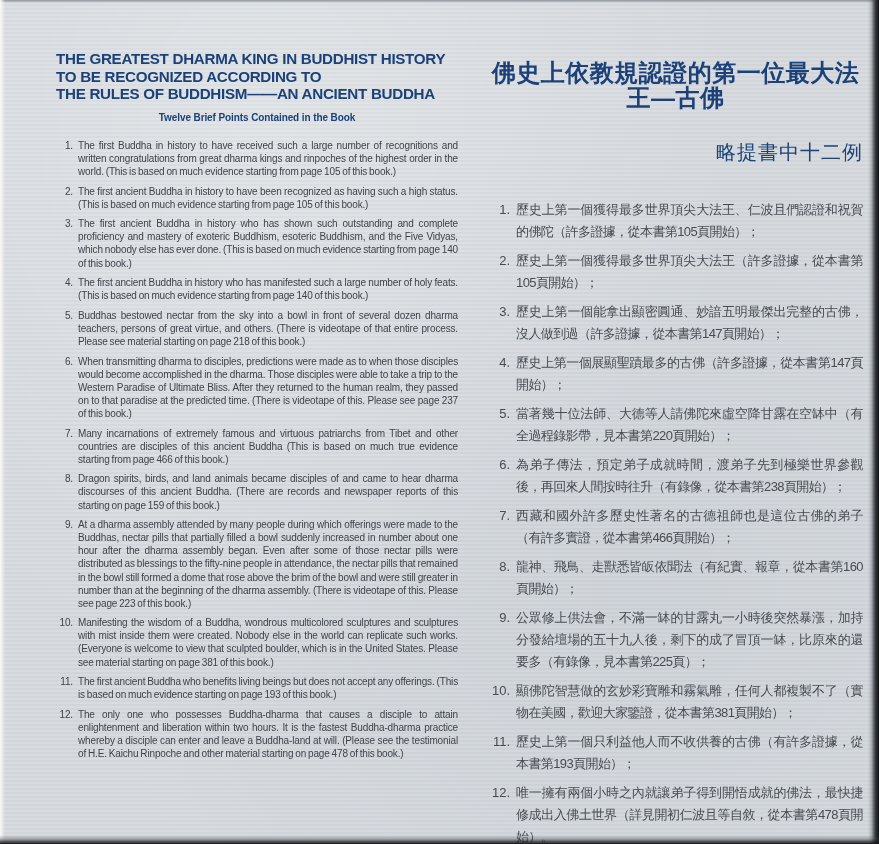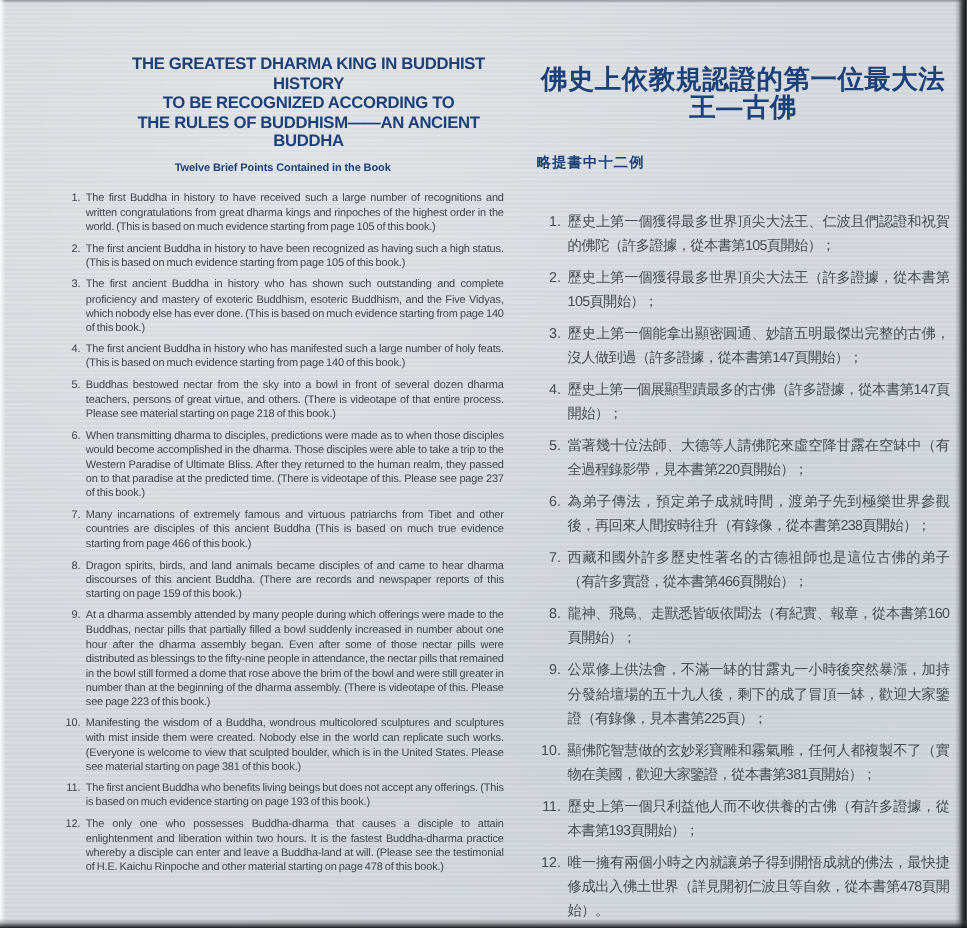--- a/index.html
+++ b/index.html
@@ -30,27 +30,26 @@
                  background:linear-gradient(to right, #fafaf8, rgba(250,250,248,0)); }
 
   
   .col-en {
     position: absolute;
     left: 56px; top: 50px;
     width: 402px;
     color: #3f444b;
   }
   .en-title {
-    text-align: center;
+    text-align: left;
     color: #1b4178;
     font-weight: bold;
     font-size: 15.2px;
     line-height: 17.6px;
     letter-spacing: -0.3px;
-    margin-left: 47px;
   }
   .en-title span { display: block; }
   .en-subtitle {
     margin-top: 9px;
     text-align: center;
     color: #1b4178;
     font-weight: bold;
     font-size: 10px;
     letter-spacing: -0.1px;
   }
@@ -84,24 +83,24 @@
   .zh-title {
     text-align: center;
     color: #1b4178;
     font-weight: bold;
     font-size: 24px;
     line-height: 25px;
     letter-spacing: 0.5px;
   }
   .zh-subtitle {
     margin-top: 29px;
-    text-align: left;
-    color: #1b4178;
-    font-weight: bold;
-    font-size: 13px;
+    text-align: right;
+    color: #1b4178;
+    font-weight: normal;
+    font-size: 20px;
     letter-spacing: 1px;
   }
   .zh-points { margin-top: 33px; }
   .zh-points .point {
     display: flex;
     font-size: 13px;
     line-height: 22px;
     letter-spacing: -0.6px;
     margin-bottom: 7px;
   }
@@ -214,21 +213,21 @@
         <div class="point">
         <span class="num">7.</span>
         <span class="txt">西藏和國外許多歷史性著名的古德祖師也是這位古佛的弟子（有許多實證，從本書第466頁開始）；</span>
       </div>
         <div class="point">
         <span class="num">8.</span>
         <span class="txt">龍神、飛鳥、走獸悉皆皈依聞法（有紀實、報章，從本書第160頁開始）；</span>
       </div>
         <div class="point">
         <span class="num">9.</span>
-        <span class="txt">公眾修上供法會，不滿一缽的甘露丸一小時後突然暴漲，加持分發給壇場的五十九人後，剩下的成了冒頂一缽，歡迎大家鑒證（有錄像，見本書第225頁）；</span>
+        <span class="txt">公眾修上供法會，不滿一缽的甘露丸一小時後突然暴漲，加持分發給壇場的五十九人後，剩下的成了冒頂一缽，比原來的還要多（有錄像，見本書第225頁）；</span>
       </div>
         <div class="point">
         <span class="num">10.</span>
         <span class="txt">顯佛陀智慧做的玄妙彩寶雕和霧氣雕，任何人都複製不了（實物在美國，歡迎大家鑒證，從本書第381頁開始）；</span>
       </div>
         <div class="point">
         <span class="num">11.</span>
         <span class="txt">歷史上第一個只利益他人而不收供養的古佛（有許多證據，從本書第193頁開始）；</span>
       </div>
         <div class="point">

